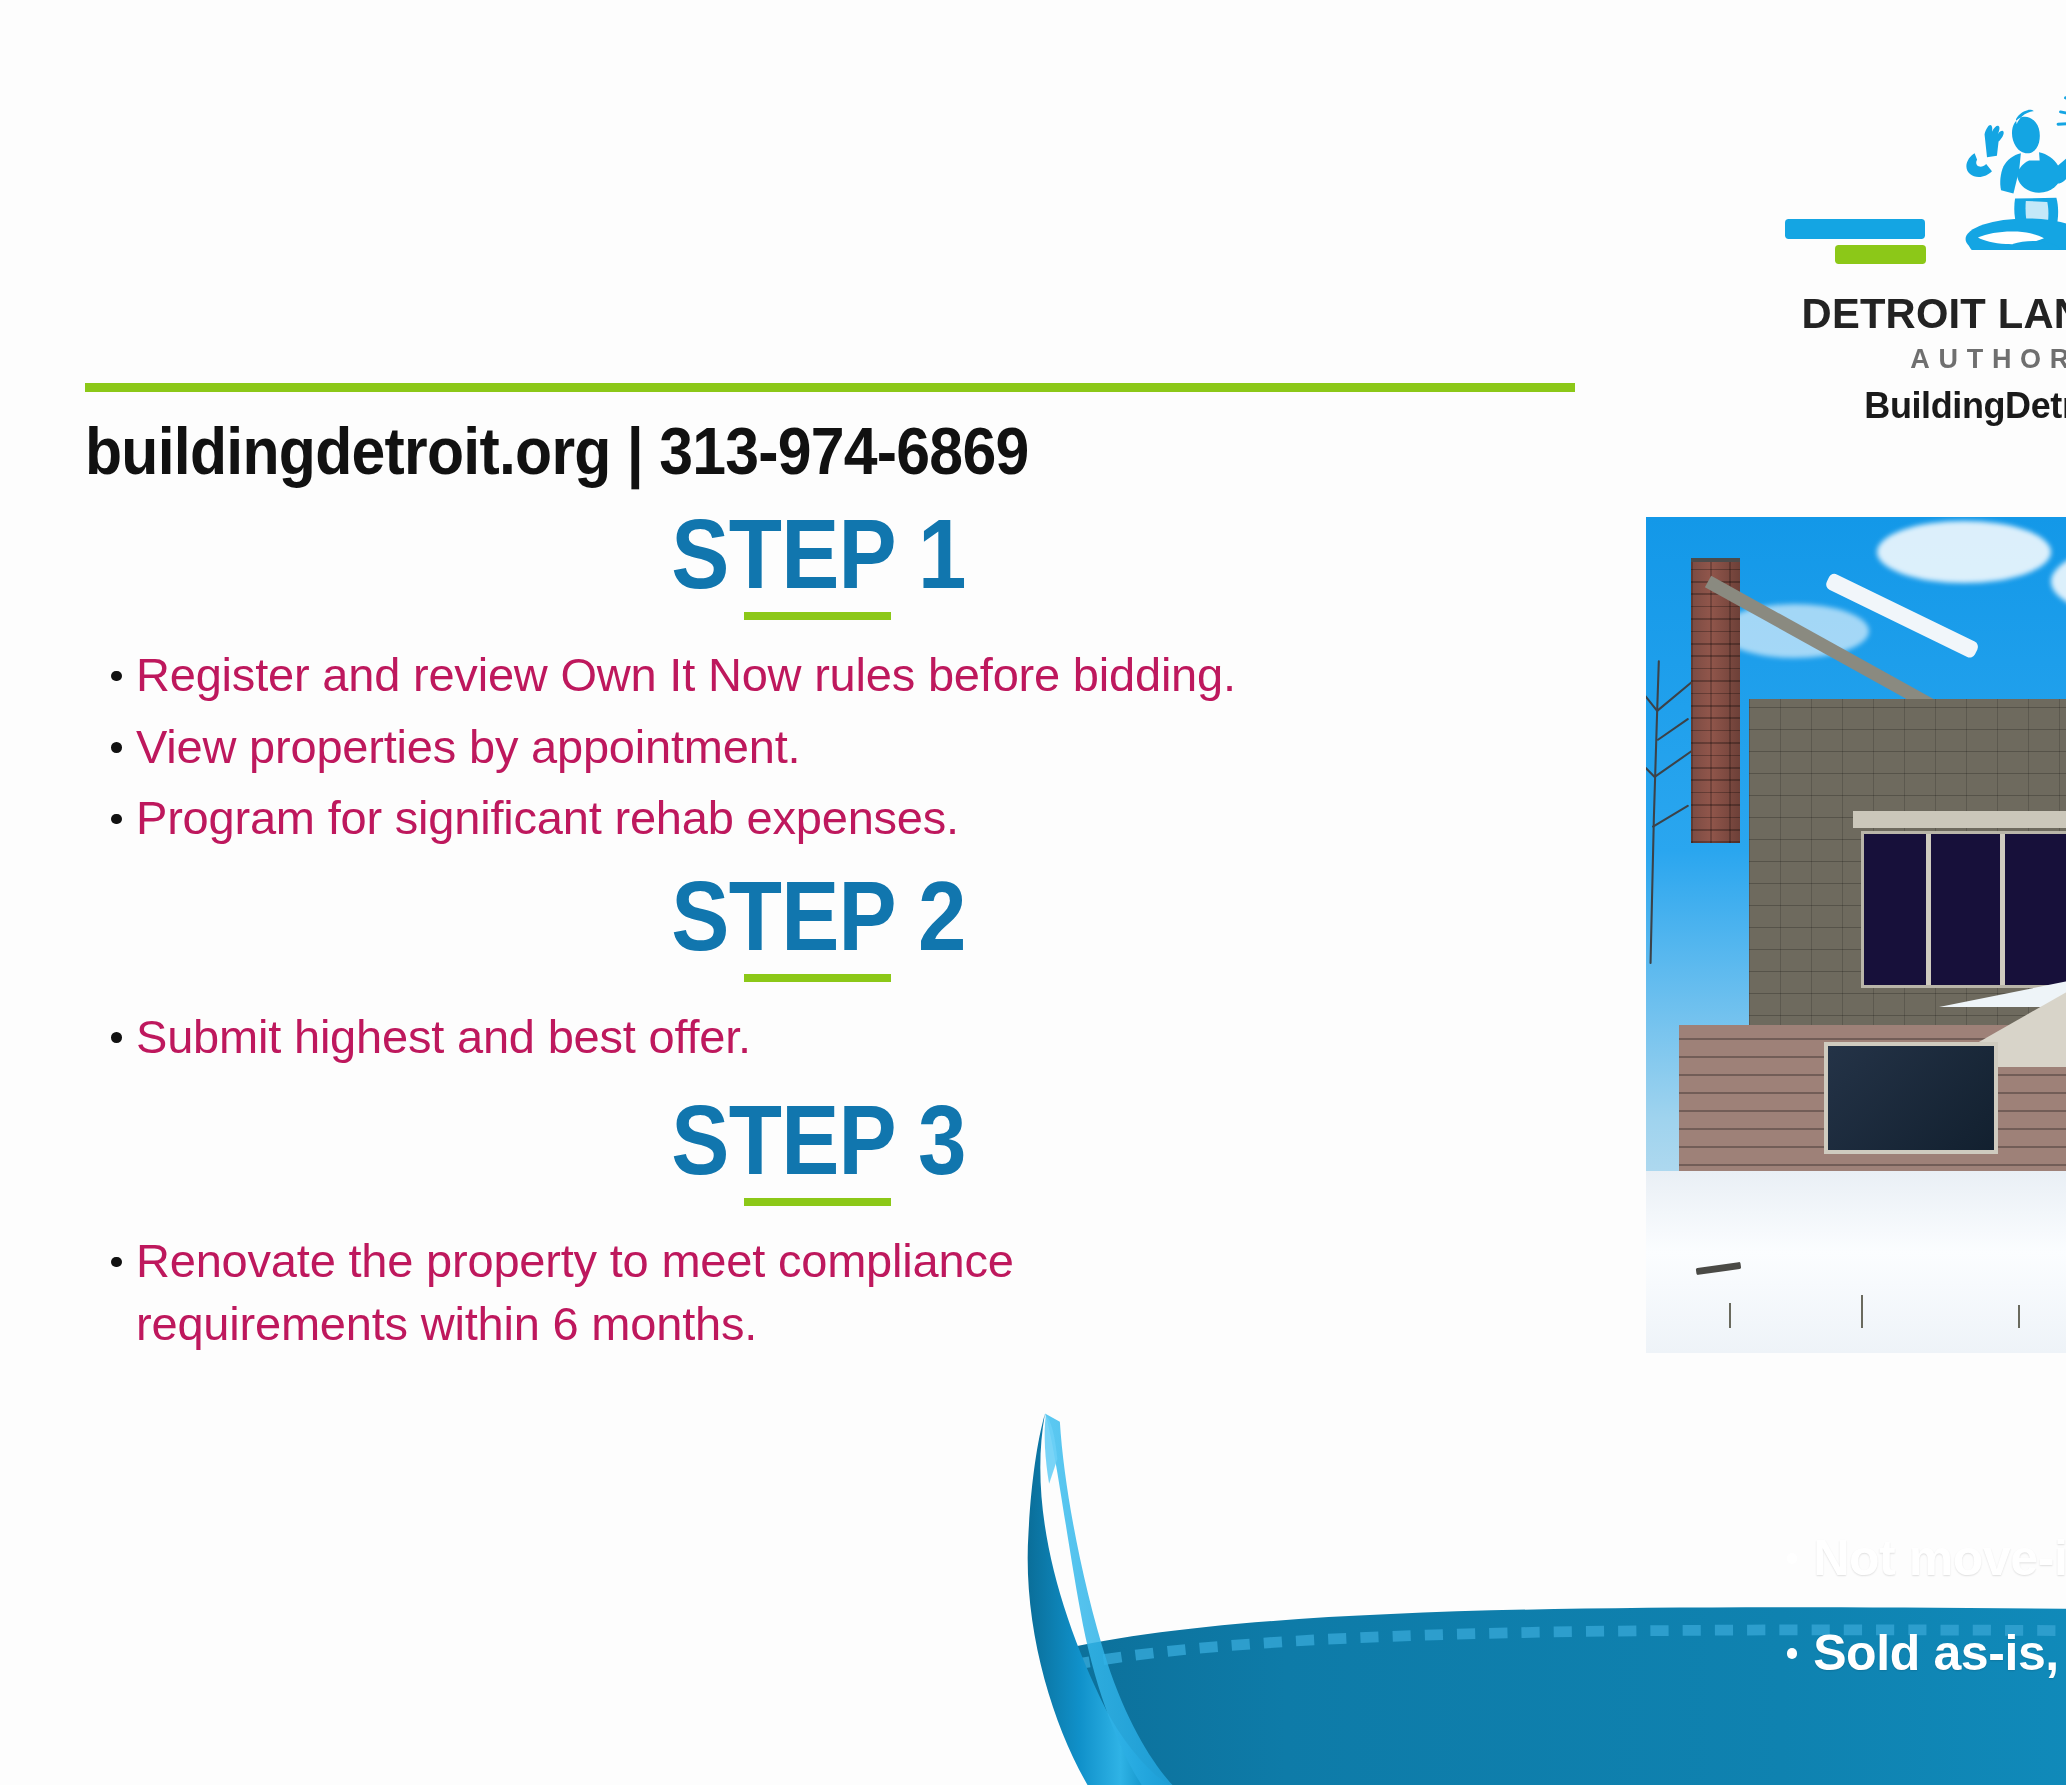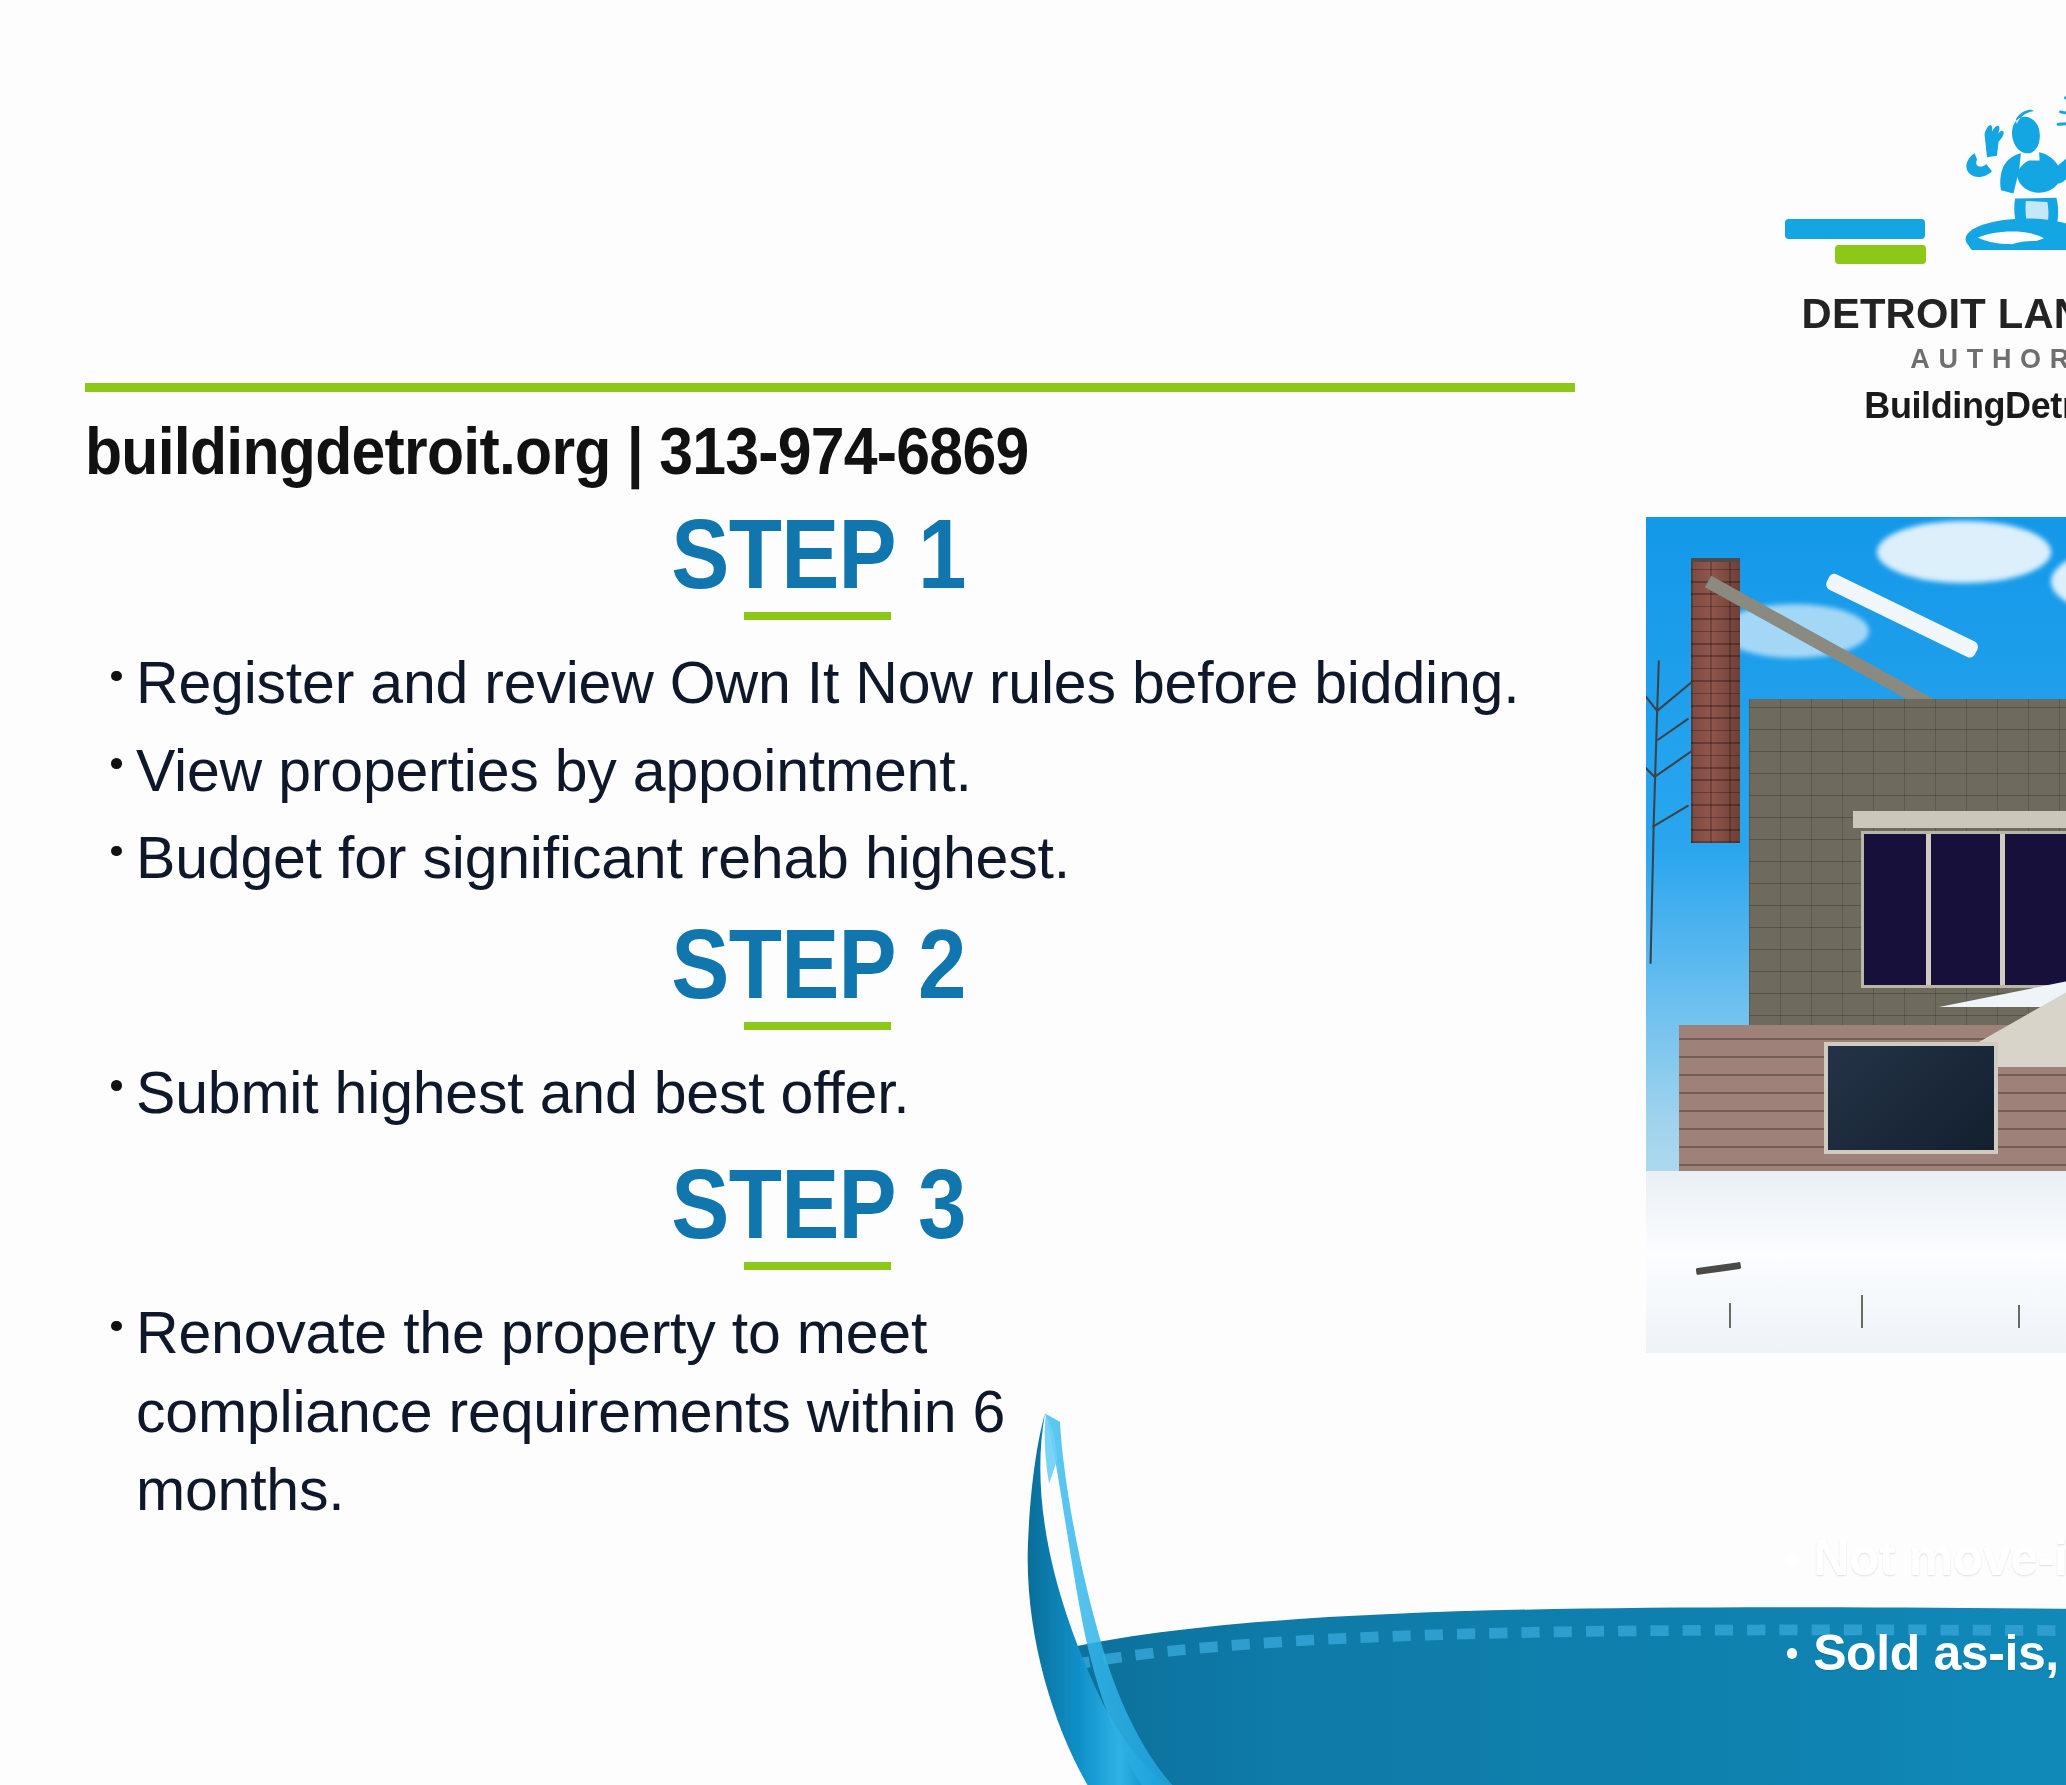--- a/index.html
+++ b/index.html
@@ -83,23 +83,23 @@
   .step-underline{
     width:147px;height:8.3px;background:#8CC818;margin:9px auto 0 auto;
     margin-left:215px;
   }
   ul.step-list{
     list-style:none;margin:0;padding:0;margin-top:24px;
   }
   ul.step-list li{
     position:relative;
     padding-left:49px;
-    font-size:59px;
+    font-size:47px;
     line-height:1.33;
-    color:#0f172a;
+    color:#be185d;
     font-weight:400;
     letter-spacing:-0.2px;
     margin-bottom:9px;
     font-family:"Liberation Sans Narrow","Liberation Sans",sans-serif;
   }
   ul.step-list li::before{
     content:"";position:absolute;left:24px;top:26.4px;
     width:10.7px;height:10.7px;border-radius:50%;background:#111111;
   }
   .step-2{margin-top:16px;}
@@ -255,21 +255,21 @@
   <div class="steps">
 
     <div>
       <div class="step-head">
         <div class="step-title">STEP 1</div>
         <div class="step-underline"></div>
       </div>
       <ul class="step-list">
         <li>Register and review Own It Now rules before bidding.</li>
         <li>View properties by appointment.</li>
-        <li>Budget for significant rehab highest.</li>
+        <li>Program for significant rehab expenses.</li>
       </ul>
     </div>
 
     <div class="step-2">
       <div class="step-head">
         <div class="step-title">STEP 2</div>
         <div class="step-underline"></div>
       </div>
       <ul class="step-list">
         <li>Submit highest and best offer.</li>

